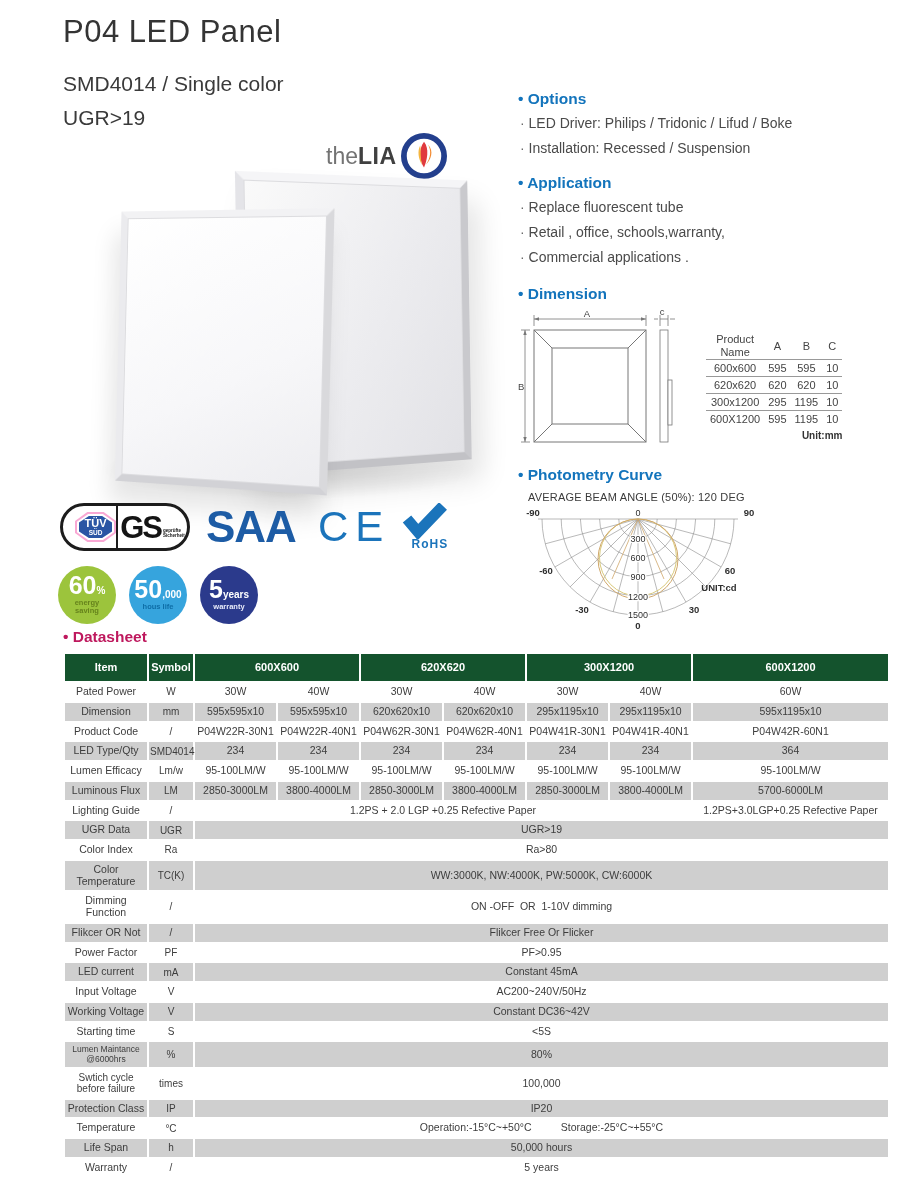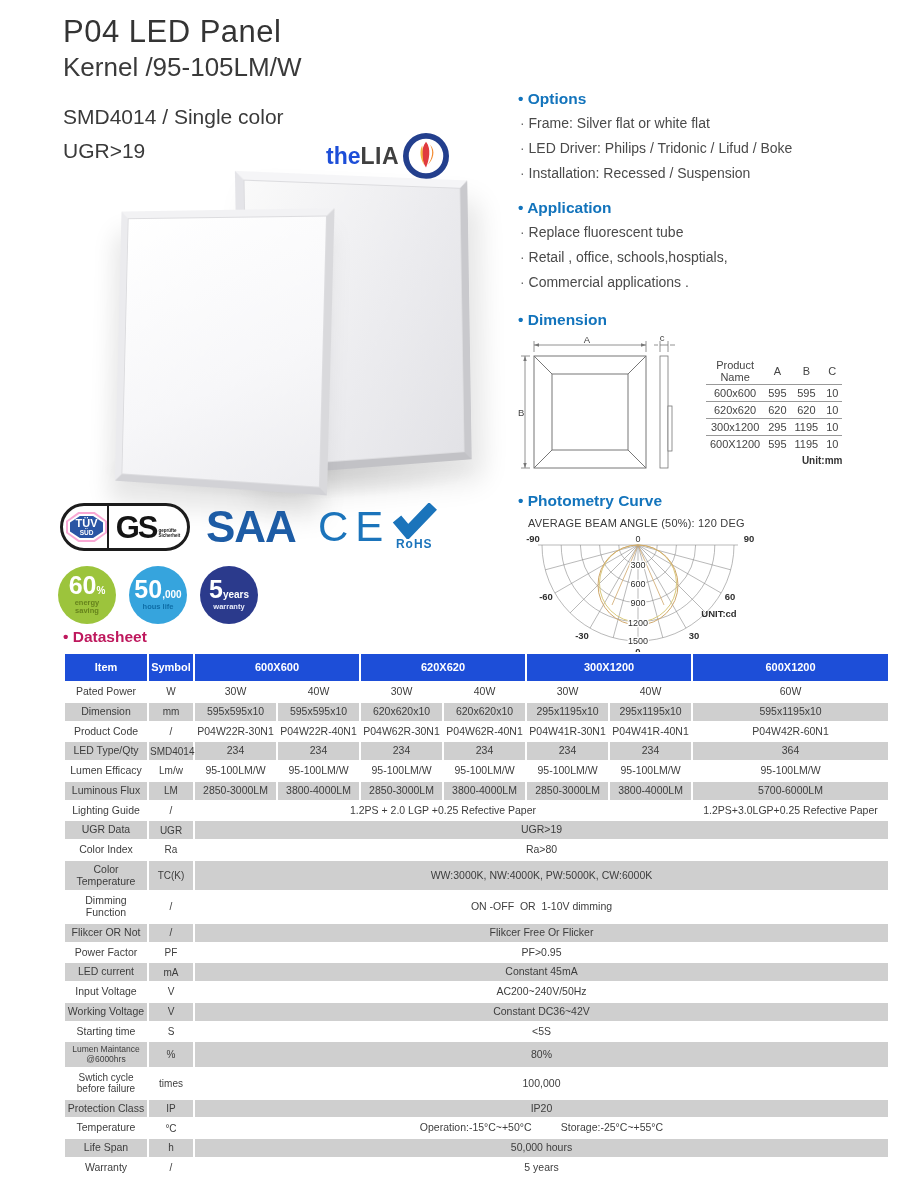--- a/index.html
+++ b/index.html
@@ -9,21 +9,21 @@
 
   
   .title-block { position:absolute; left:63px; top:14px; }
   .title-main { font-size:31px; font-weight:normal; color:#343434; letter-spacing:0.5px; }
   .title-sub  { font-size:26px; color:#3a3a3a; margin-top:2px; }
   .title-line1{ font-size:21px; color:#3a3a3a; margin-top:22px; }
   .title-line2{ font-size:21px; color:#3a3a3a; margin-top:10px; }
 
   
   .brand { position:absolute; left:326px; top:133px; display:flex; align-items:center; }
-  .brand-the { font-size:23px; font-weight:700; color:#1d4ed8; }
+  .brand-the { font-size:23px; font-weight:400; color:#737373; }
   .brand-lia { font-size:23px; font-weight:800; color:#404040; letter-spacing:0.5px; }
   .brand svg { margin-left:4px; }
 
   
   .product { position:absolute; left:70px; top:168px; width:432px; height:335px; }
   .ground-shadow { position:absolute; left:30px; top:272px; width:380px; height:60px;
     background:radial-gradient(ellipse at center, rgba(0,0,0,0.13), rgba(0,0,0,0) 70%); }
   .panel { position:absolute; border-style:solid; }
   .panel-back { left:168px; top:8px; width:242px; height:292px;
     border-width:8px; border-color:#f5f5f7 #c9c9cd #c2c2c6 #e4e4e8;
@@ -53,69 +53,68 @@
   table.dim th { font-weight:normal; padding:1px 4px; text-align:center; line-height:1.1; }
   table.dim td { border-top:1px solid #999; padding:2px 4px; text-align:center; }
   .unit-mm { text-align:right; font-size:10px; font-weight:bold; color:#333; margin-top:3px; }
 
   .beam-sub { font-size:11px; color:#3a3a3a; margin:3px 0 2px 10px; letter-spacing:0.2px; }
 
   
   .certs { position:absolute; left:60px; top:502px; display:flex; align-items:center; }
   .tuv-pill { width:130px; height:48px; border:3px solid #1c1c1c; border-radius:25px;
     display:flex; align-items:center; background:#fff; overflow:hidden; }
-  .octa { width:41px; height:30px; margin-left:3px; flex:0 0 auto; position:relative;
+  .octa { width:41px; height:30px; margin-left:12px; flex:0 0 auto; position:relative;
     clip-path:polygon(30% 0,70% 0,100% 30%,100% 70%,70% 100%,30% 100%,0 70%,0 30%); background:#f9a8d4; }
   .octa-in1 { position:absolute; inset:2px; clip-path:inherit; background:#fff; }
   .octa-in2 { position:absolute; inset:4px; clip-path:inherit; background:#2a55a4;
     display:flex; flex-direction:column; align-items:center; justify-content:center; color:#fff; }
   .octa-tuv { font-size:11px; font-weight:bold; line-height:1; }
   .octa-sud { font-size:6.5px; font-weight:bold; line-height:1.2; }
   .gs-block { border-left:2px solid #1c1c1c; height:100%; flex:1; display:flex; align-items:center; justify-content:center; }
   .gs-text { font-size:31px; font-weight:900; color:#141414; letter-spacing:-2px; line-height:1; }
   .gs-caption { font-size:4.5px; font-weight:bold; color:#141414; line-height:1.2; margin-left:2px; margin-top:12px; }
   .saa { font-size:44px; font-weight:800; color:#1d5ca5; margin-left:16px; letter-spacing:-1px; }
   .ce { font-size:42px; font-weight:500; color:#1b74bb; margin-left:22px; letter-spacing:7px;text-align:right; }
-  .rohs-wrap { display:flex; flex-direction:column; align-items:center; }
+  .rohs-wrap { margin-left:10px; display:flex; flex-direction:column; align-items:flex-end; }
   .rohs-label { font-size:12px; font-weight:bold; color:#1b74bb; letter-spacing:1px; margin-top:-2px; }
 
   
   .badges { position:absolute; left:58px; top:566px; display:flex; }
   .badge { width:58px; height:58px; border-radius:50%; color:#fff; display:flex; flex-direction:column;
     align-items:center; justify-content:center; margin-right:13px; }
   .badge-val { display:flex; align-items:baseline; line-height:0.9; }
   .badge-num { font-size:25px; font-weight:bold; }
   .badge-suf { font-size:10px; font-weight:bold; }
   .badge-label { font-size:7.5px; font-weight:bold; text-align:center; line-height:1.15; margin-top:2px; }
   .badge-green { background:#9cc43c; } .badge-green .badge-label { color:#66831c; }
   .badge-blue { background:#36a4dd; } .badge-blue .badge-label { color:#0e6da6; }
   .badge-navy { background:#2b3a8c; } .badge-navy .badge-label { color:#e8ebfa; }
 
   
   .ds-heading { position:absolute; left:63px; top:628px; font-size:15.5px; font-weight:bold; color:#be185d; }
   .ds-heading::before { content:"• "; }
   table.ds { position:absolute; left:63px; top:652px; width:827px; border-collapse:collapse;
     table-layout:fixed; font-size:10.5px; color:#3d3d3d; }
   table.ds th, table.ds td { border:2px solid #fff; padding:3px 1px; text-align:center; vertical-align:middle; line-height:1.12; }
-  table.ds thead th { background:#1d4ed8; color:#fff; font-weight:bold; font-size:11px; height:29px; }
+  table.ds thead th { background:#14532d; color:#fff; font-weight:bold; font-size:11px; height:29px; }
   table.ds tbody tr.gray td { background:#cfcfcf; }
   table.ds td:nth-child(2) { font-size:10px; }
   table.ds tbody tr:nth-child(18) td:first-child { font-size:8.5px; }
   table.ds tbody tr:nth-child(19) td:first-child { font-size:10px; }
 
   svg text { font-family:"Liberation Sans", sans-serif; }
 </style>
 </head>
 <body>
 
 <div class="page">
 
   <div class="title-block">
     <div class="title-main">P04 LED Panel</div>
-    <div class="title-sub">Kernel /95-105LM/W</div>
     <div class="title-line1">SMD4014 / Single color</div>
     <div class="title-line2">UGR&gt;19</div>
   </div>
 
   <div class="brand">
     <span class="brand-the">the</span>
       <span class="brand-lia">LIA</span>
     <svg width="46" height="46" viewBox="0 0 48 48">
       <circle cx="24" cy="24" r="21" fill="#fff" stroke="#233f8d" stroke-width="6"></circle>
       <path d="M24 9 C18 17 19 28 24 36 C27 29 30 16 24 9 Z" fill="#e03a3e"></path>
@@ -131,29 +130,28 @@
       </div>
     <div class="panel panel-front">
         <div class="panel-inner"></div>
       </div>
   </div>
 
   <div class="col-right">
 
     <div class="sec-h">Options</div>
     <ul class="plain">
-        <li>Frame: Silver flat or white flat</li>
         <li>LED Driver: Philips / Tridonic / Lifud / Boke</li>
         <li>Installation: Recessed / Suspension</li>
       </ul>
 
     <div class="sec-h mt18">Application</div>
     <ul class="plain">
         <li>Replace fluorescent tube</li>
-        <li>Retail , office, schools,hosptials,</li>
+        <li>Retail , office, schools,warranty,</li>
         <li>Commercial applications .</li>
       </ul>
 
     <div class="sec-h mt20">Dimension</div>
     <div class="dim-row">
       <svg class="dim-diagram" width="178" height="142" viewBox="0 0 178 142">
         <g stroke="#777" stroke-width="1" fill="none">
           <rect x="16" y="20" width="112" height="112" fill="#fff"></rect>
           <rect x="34" y="38" width="76" height="76"></rect>
           <line x1="16" y1="20" x2="34" y2="38"></line>

